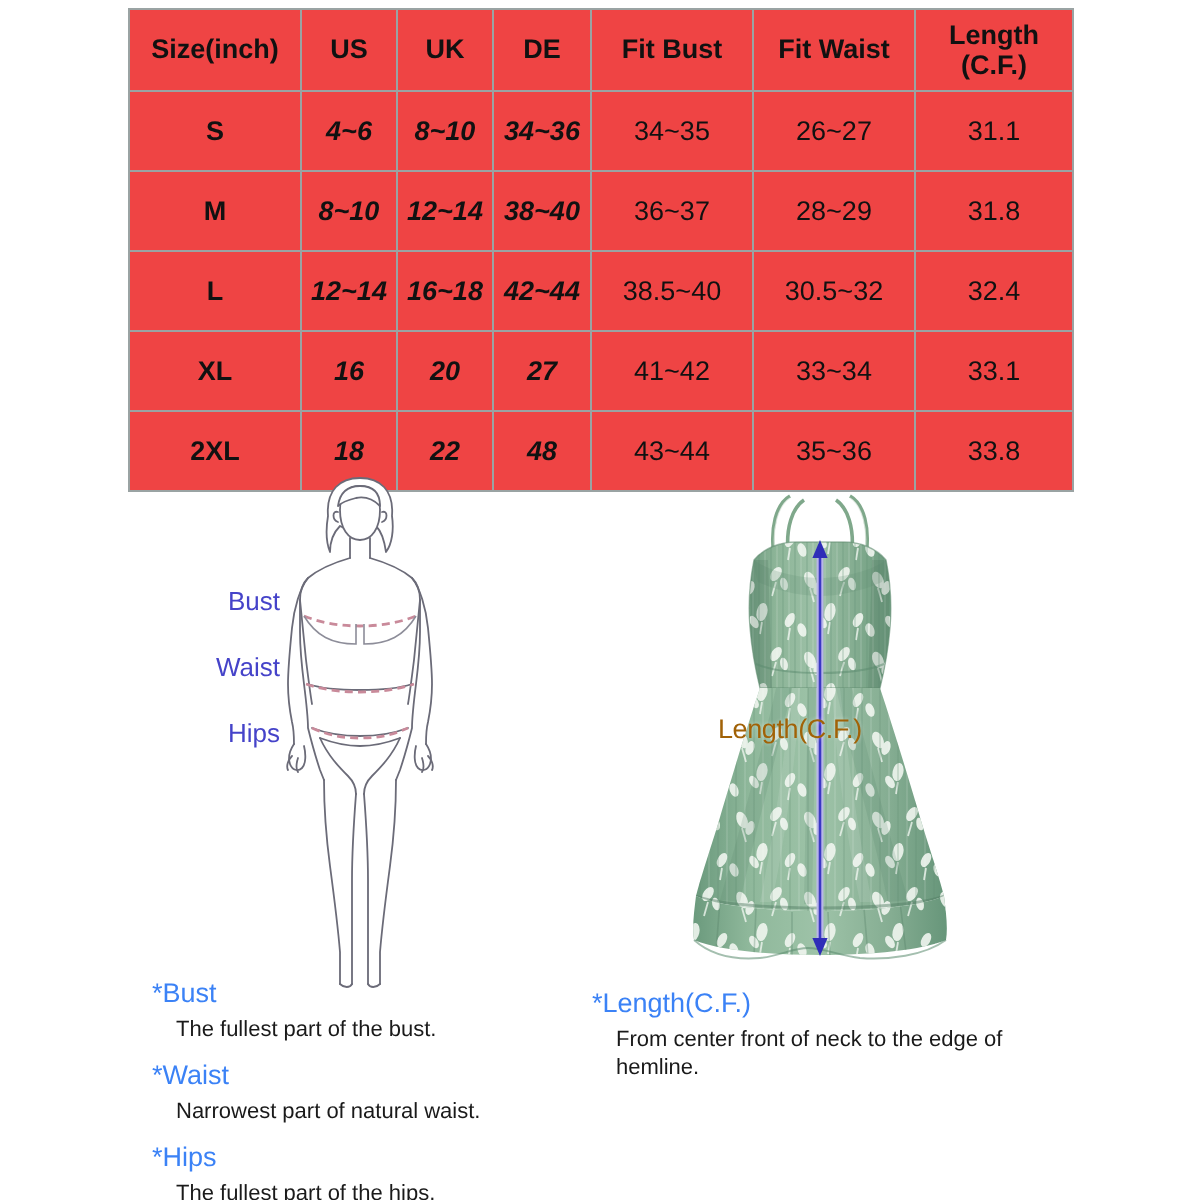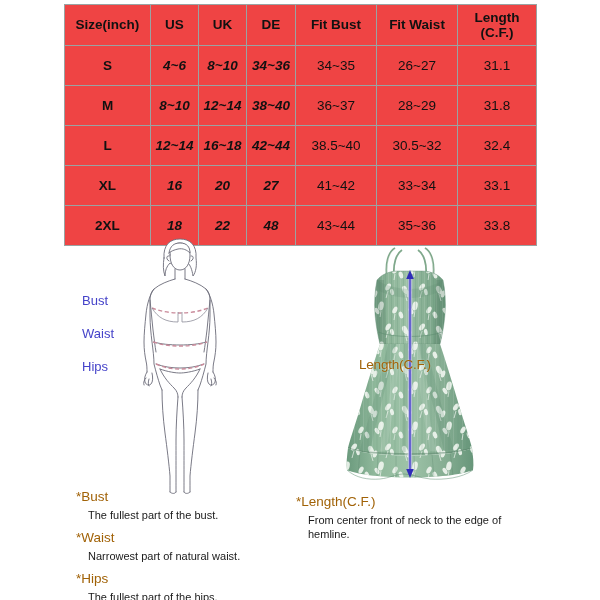--- a/index.html
+++ b/index.html
@@ -88,21 +88,21 @@
     width: 160px;
     height: 250px;
   }
 
   
   #body-labels {
     position: absolute;
     left: 82px;
     top: 56px;
     width: 58px;
-    text-align: left;
+    text-align: right;
     color: #4543c9;
     font-size: 13px;
     line-height: 1;
   }
   #body-labels .blabel { display: block; margin-bottom: 20px; }
 
   
   #dress-length-label {
     position: absolute;
     left: 359px;
@@ -116,21 +116,21 @@
 
   
   .legend {
     position: absolute;
     color: #111111;
   }
   #legend-left  { left: 76px;  top: 489px; width: 215px; }
   #legend-right { left: 296px; top: 494px; width: 240px; }
 
   .legend .term {
-    color: #a16207;
+    color: #3b82f6;
     font-size: 13.5px;
     margin: 0 0 2px 0;
     line-height: 1.25;
   }
   .legend .desc {
     font-size: 11px;
     color: #1a1a1a;
     margin: 0 0 8px 12px;
     line-height: 1.3;
   }

